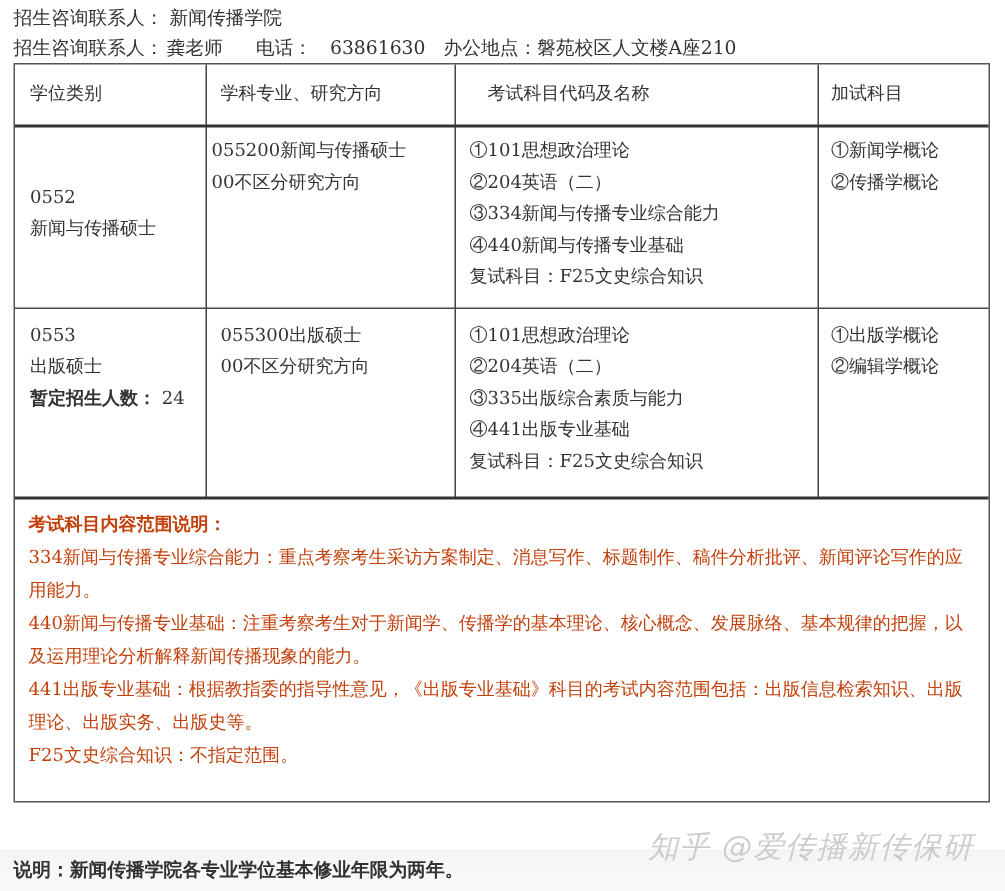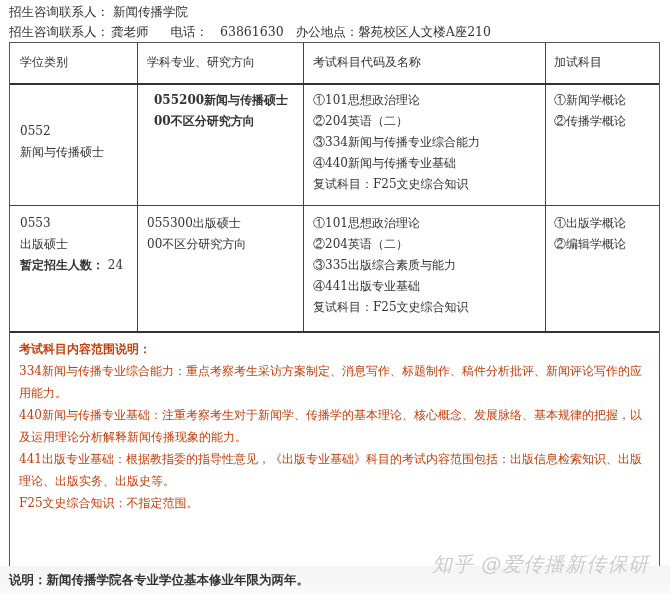--- a/index.html
+++ b/index.html
@@ -12,21 +12,21 @@
   }
   .header-line {
     position: absolute; left: 9px; font-size: 12.5px; white-space: nowrap; color: #333;
   }
   #hdr1 { top: 4px; }
   #hdr2 { top: 24px; }
   #hdr2 span { margin-right: 10px; }
   .bold { font-weight: bold; }
 
   .tbl {
-    position: absolute; left: 9px; top: 42px; width: 651px; height: 553px;
+    position: absolute; left: 9px; top: 42px; width: 651px; height: 493px;
     border: 1.5px solid #555; box-sizing: border-box;
   }
   .vline { position: absolute; width: 1px; background: #444; }
   .hline { position: absolute; height: 1px; background: #444; left: 0; right: 0; }
   .hline.thick { height: 1.5px; background: #333; }
 
   .cell { position: absolute; font-size: 12px; line-height: 21px; color: #333; }
   .cell div { white-space: nowrap; }
 
   .notes { position: absolute; left: 9px; top: 295px; width: 630px; font-size: 12px; line-height: 22px; color: #c2410c; }
@@ -58,28 +58,28 @@
   <div class="vline" style="left:127px; top:0; height:289px;"></div>
   <div class="vline" style="left:293px; top:0; height:289px;"></div>
   <div class="vline" style="left:535px; top:0; height:289px;"></div>
 
   <div class="hline thick" style="top:40px;"></div>
   <div class="hline" style="top:162px;"></div>
   <div class="hline thick" style="top:288px;"></div>
 
   <div class="cell" style="left:10px; top:9px;">学位类别</div>
   <div class="cell" style="left:137px; top:9px;">学科专业、研究方向</div>
-  <div class="cell" style="left:303px; top:9px;">考试科目代码及名称</div>
+  <div class="cell" style="left:315px; top:9px;">考试科目代码及名称</div>
   <div class="cell" style="left:544px; top:9px;">加试科目</div>
 
   <div class="cell" style="left:10px; top:47px;margin-top:31px;">
     <div>0552</div>
     <div>新闻与传播硕士</div>
   </div>
-  <div class="cell" style="left:144px; top:47px;font-weight:bold;">
+  <div class="cell" style="left:131px; top:47px;">
     <div>055200新闻与传播硕士</div>
     <div>00不区分研究方向</div>
   </div>
   <div class="cell" style="left:303px; top:47px;">
     <div>①101思想政治理论</div>
     <div>②204英语（二）</div>
     <div>③334新闻与传播专业综合能力</div>
     <div>④440新闻与传播专业基础</div>
     <div><span>复试科目：</span><span>F25文史综合知识</span></div>
   </div>

